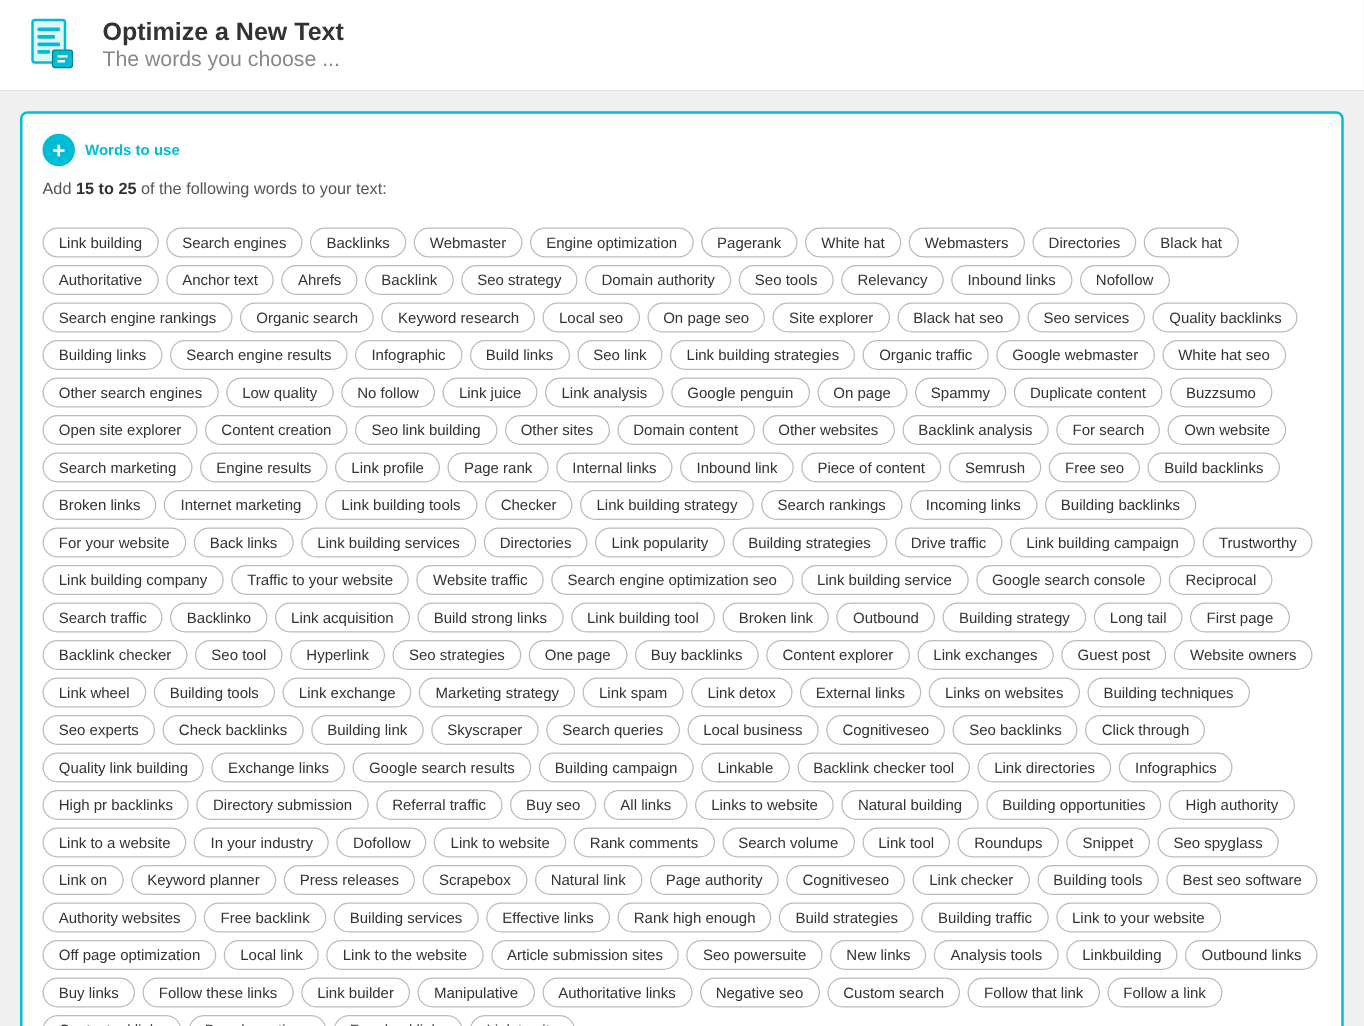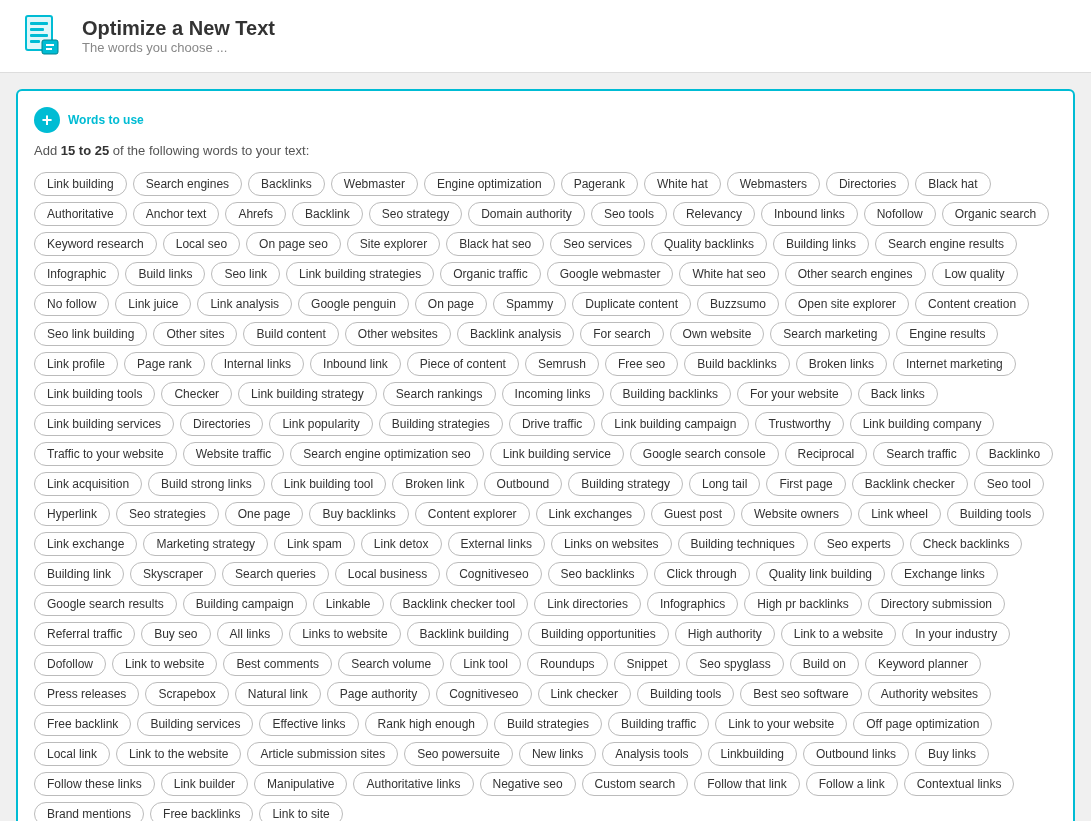--- a/index.html
+++ b/index.html
@@ -21,21 +21,21 @@
       width: 48px;
       height: 48px;
       flex-shrink: 0;
     }
     .header-title {
       font-size: 20px;
       font-weight: bold;
       color: #333;
     }
     .header-subtitle {
-      font-size: 13px;
+      font-size: 17px;
       color: #888;
     }
     .main-container {
       margin: 16px;
       background: white;
       border: 2px solid #00bcd4;
       border-radius: 6px;
       padding: 16px;
     }
     .section-header {
@@ -59,21 +59,21 @@
       flex-shrink: 0;
     }
     .section-title {
       color: #00bcd4;
       font-size: 12px;
       font-weight: bold;
     }
     .instruction {
       font-size: 13px;
       color: #555;
-      margin-bottom: 14px;
+      margin-bottom: 24px;
     }
     .instruction strong {
       color: #333;
     }
     .tags-container {
       display: flex;
       flex-wrap: wrap;
       gap: 6px;
     }
     .tag {
@@ -129,20 +129,21 @@
       <span class="tag">Authoritative</span>
       <span class="tag">Anchor text</span>
       <span class="tag">Ahrefs</span>
       <span class="tag">Backlink</span>
       <span class="tag">Seo strategy</span>
       <span class="tag">Domain authority</span>
       <span class="tag">Seo tools</span>
       <span class="tag">Relevancy</span>
       <span class="tag">Inbound links</span>
       <span class="tag">Nofollow</span>
+      <span class="tag">Search engine rankings</span>
       <span class="tag">Organic search</span>
       <span class="tag">Keyword research</span>
       <span class="tag">Local seo</span>
       <span class="tag">On page seo</span>
       <span class="tag">Site explorer</span>
       <span class="tag">Black hat seo</span>
       <span class="tag">Seo services</span>
       <span class="tag">Quality backlinks</span>
       <span class="tag">Building links</span>
       <span class="tag">Search engine results</span>
@@ -160,21 +161,21 @@
       <span class="tag">Link analysis</span>
       <span class="tag">Google penguin</span>
       <span class="tag">On page</span>
       <span class="tag">Spammy</span>
       <span class="tag">Duplicate content</span>
       <span class="tag">Buzzsumo</span>
       <span class="tag">Open site explorer</span>
       <span class="tag">Content creation</span>
       <span class="tag">Seo link building</span>
       <span class="tag">Other sites</span>
-      <span class="tag">Build content</span>
+      <span class="tag">Domain content</span>
       <span class="tag">Other websites</span>
       <span class="tag">Backlink analysis</span>
       <span class="tag">For search</span>
       <span class="tag">Own website</span>
       <span class="tag">Search marketing</span>
       <span class="tag">Engine results</span>
       <span class="tag">Link profile</span>
       <span class="tag">Page rank</span>
       <span class="tag">Internal links</span>
       <span class="tag">Inbound link</span>
@@ -251,34 +252,34 @@
       <span class="tag">Linkable</span>
       <span class="tag">Backlink checker tool</span>
       <span class="tag">Link directories</span>
       <span class="tag">Infographics</span>
       <span class="tag">High pr backlinks</span>
       <span class="tag">Directory submission</span>
       <span class="tag">Referral traffic</span>
       <span class="tag">Buy seo</span>
       <span class="tag">All links</span>
       <span class="tag">Links to website</span>
-      <span class="tag">Backlink building</span>
+      <span class="tag">Natural building</span>
       <span class="tag">Building opportunities</span>
       <span class="tag">High authority</span>
       <span class="tag">Link to a website</span>
       <span class="tag">In your industry</span>
       <span class="tag">Dofollow</span>
       <span class="tag">Link to website</span>
-      <span class="tag">Best comments</span>
+      <span class="tag">Rank comments</span>
       <span class="tag">Search volume</span>
       <span class="tag">Link tool</span>
       <span class="tag">Roundups</span>
       <span class="tag">Snippet</span>
       <span class="tag">Seo spyglass</span>
-      <span class="tag">Build on</span>
+      <span class="tag">Link on</span>
       <span class="tag">Keyword planner</span>
       <span class="tag">Press releases</span>
       <span class="tag">Scrapebox</span>
       <span class="tag">Natural link</span>
       <span class="tag">Page authority</span>
       <span class="tag">Cognitiveseo</span>
       <span class="tag">Link checker</span>
       <span class="tag">Building tools</span>
       <span class="tag">Best seo software</span>
       <span class="tag">Authority websites</span>

